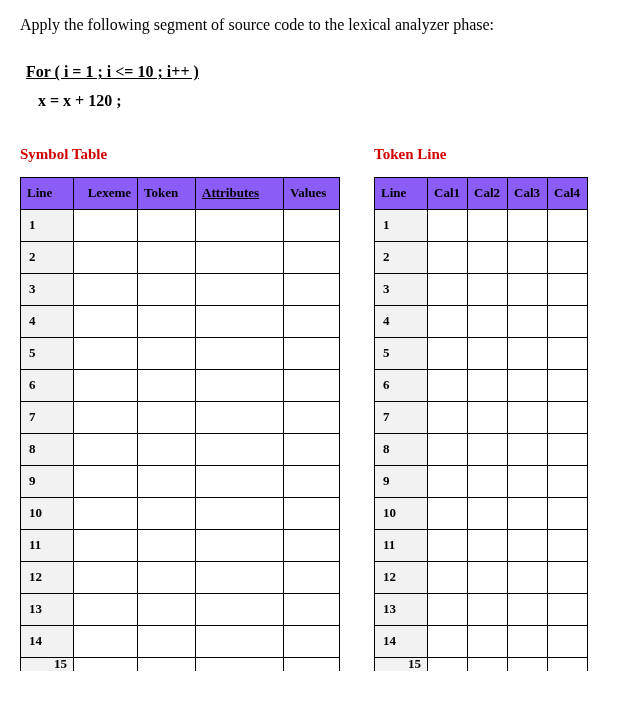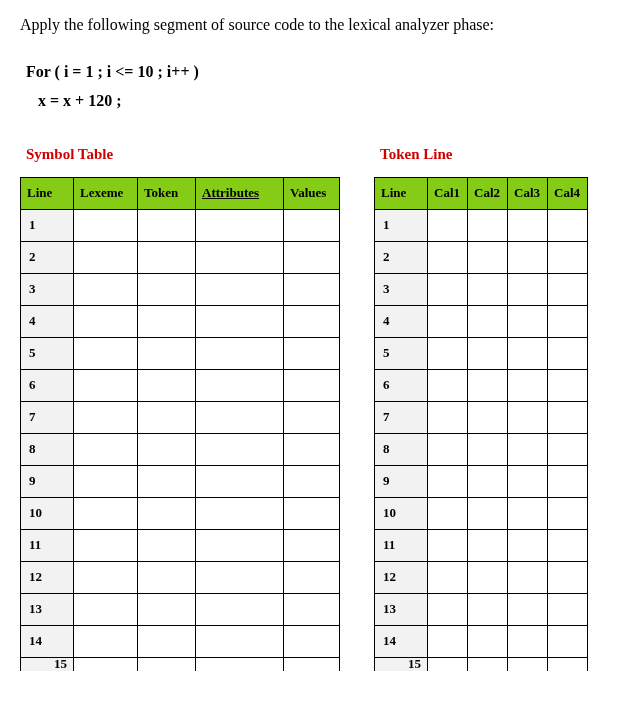--- a/index.html
+++ b/index.html
@@ -16,70 +16,70 @@
     margin-bottom: 22px;
     line-height: 1.4;
   }
   .code-block {
     margin-left: 6px;
     margin-bottom: 30px;
     line-height: 1.8;
   }
   .code-line1 {
     font-weight: bold;
+    text-decoration: underline;
   }
   .code-line2 {
     font-weight: bold;
     margin-left: 12px;
   }
   .tables-row {
     display: flex;
     align-items: flex-start;
     gap: 34px;
   }
   .table-container {
     display: flex;
     flex-direction: column;
   }
   .title {
     color: #d00000;
     font-weight: bold;
     font-size: 15px;
     margin-bottom: 14px;
-    margin-left: 6px;
   }
   table {
     border-collapse: collapse;
   }
   th, td {
     border: 1px solid #000;
     font-size: 13px;
     font-family: "Times New Roman", Times, serif;
     vertical-align: middle;
     height: 32px;
     box-sizing: border-box;
   }
   th {
-    background: #84cc16;
+    background: #8b5cf6;
     font-weight: bold;
     padding: 4px 6px;
     text-align: left;
   }
   td {
     padding: 0 6px;
   }
   td.linenum {
     background: #f2f2f2;
     font-weight: bold;
     text-align: left;
     padding-left: 8px;
   }
   
   .st th:nth-child(1), .st td:nth-child(1) { width: 40px; }
-  .st th:nth-child(2), .st td:nth-child(2) { width: 64px; }
+  .st th:nth-child(2), .st td:nth-child(2) { width: 64px; text-align: right; }
   .st th:nth-child(3), .st td:nth-child(3) { width: 58px; }
   .st th:nth-child(4), .st td:nth-child(4) { width: 88px; text-decoration: underline; }
   .st th:nth-child(5), .st td:nth-child(5) { width: 56px; }
   
   .tf th:nth-child(1), .tf td:nth-child(1) { width: 38px; }
   .tf th:nth-child(2), .tf td:nth-child(2) { width: 36px; }
   .tf th:nth-child(3), .tf td:nth-child(3) { width: 36px; }
   .tf th:nth-child(4), .tf td:nth-child(4) { width: 36px; }
   .tf th:nth-child(5), .tf td:nth-child(5) { width: 36px; }
   

